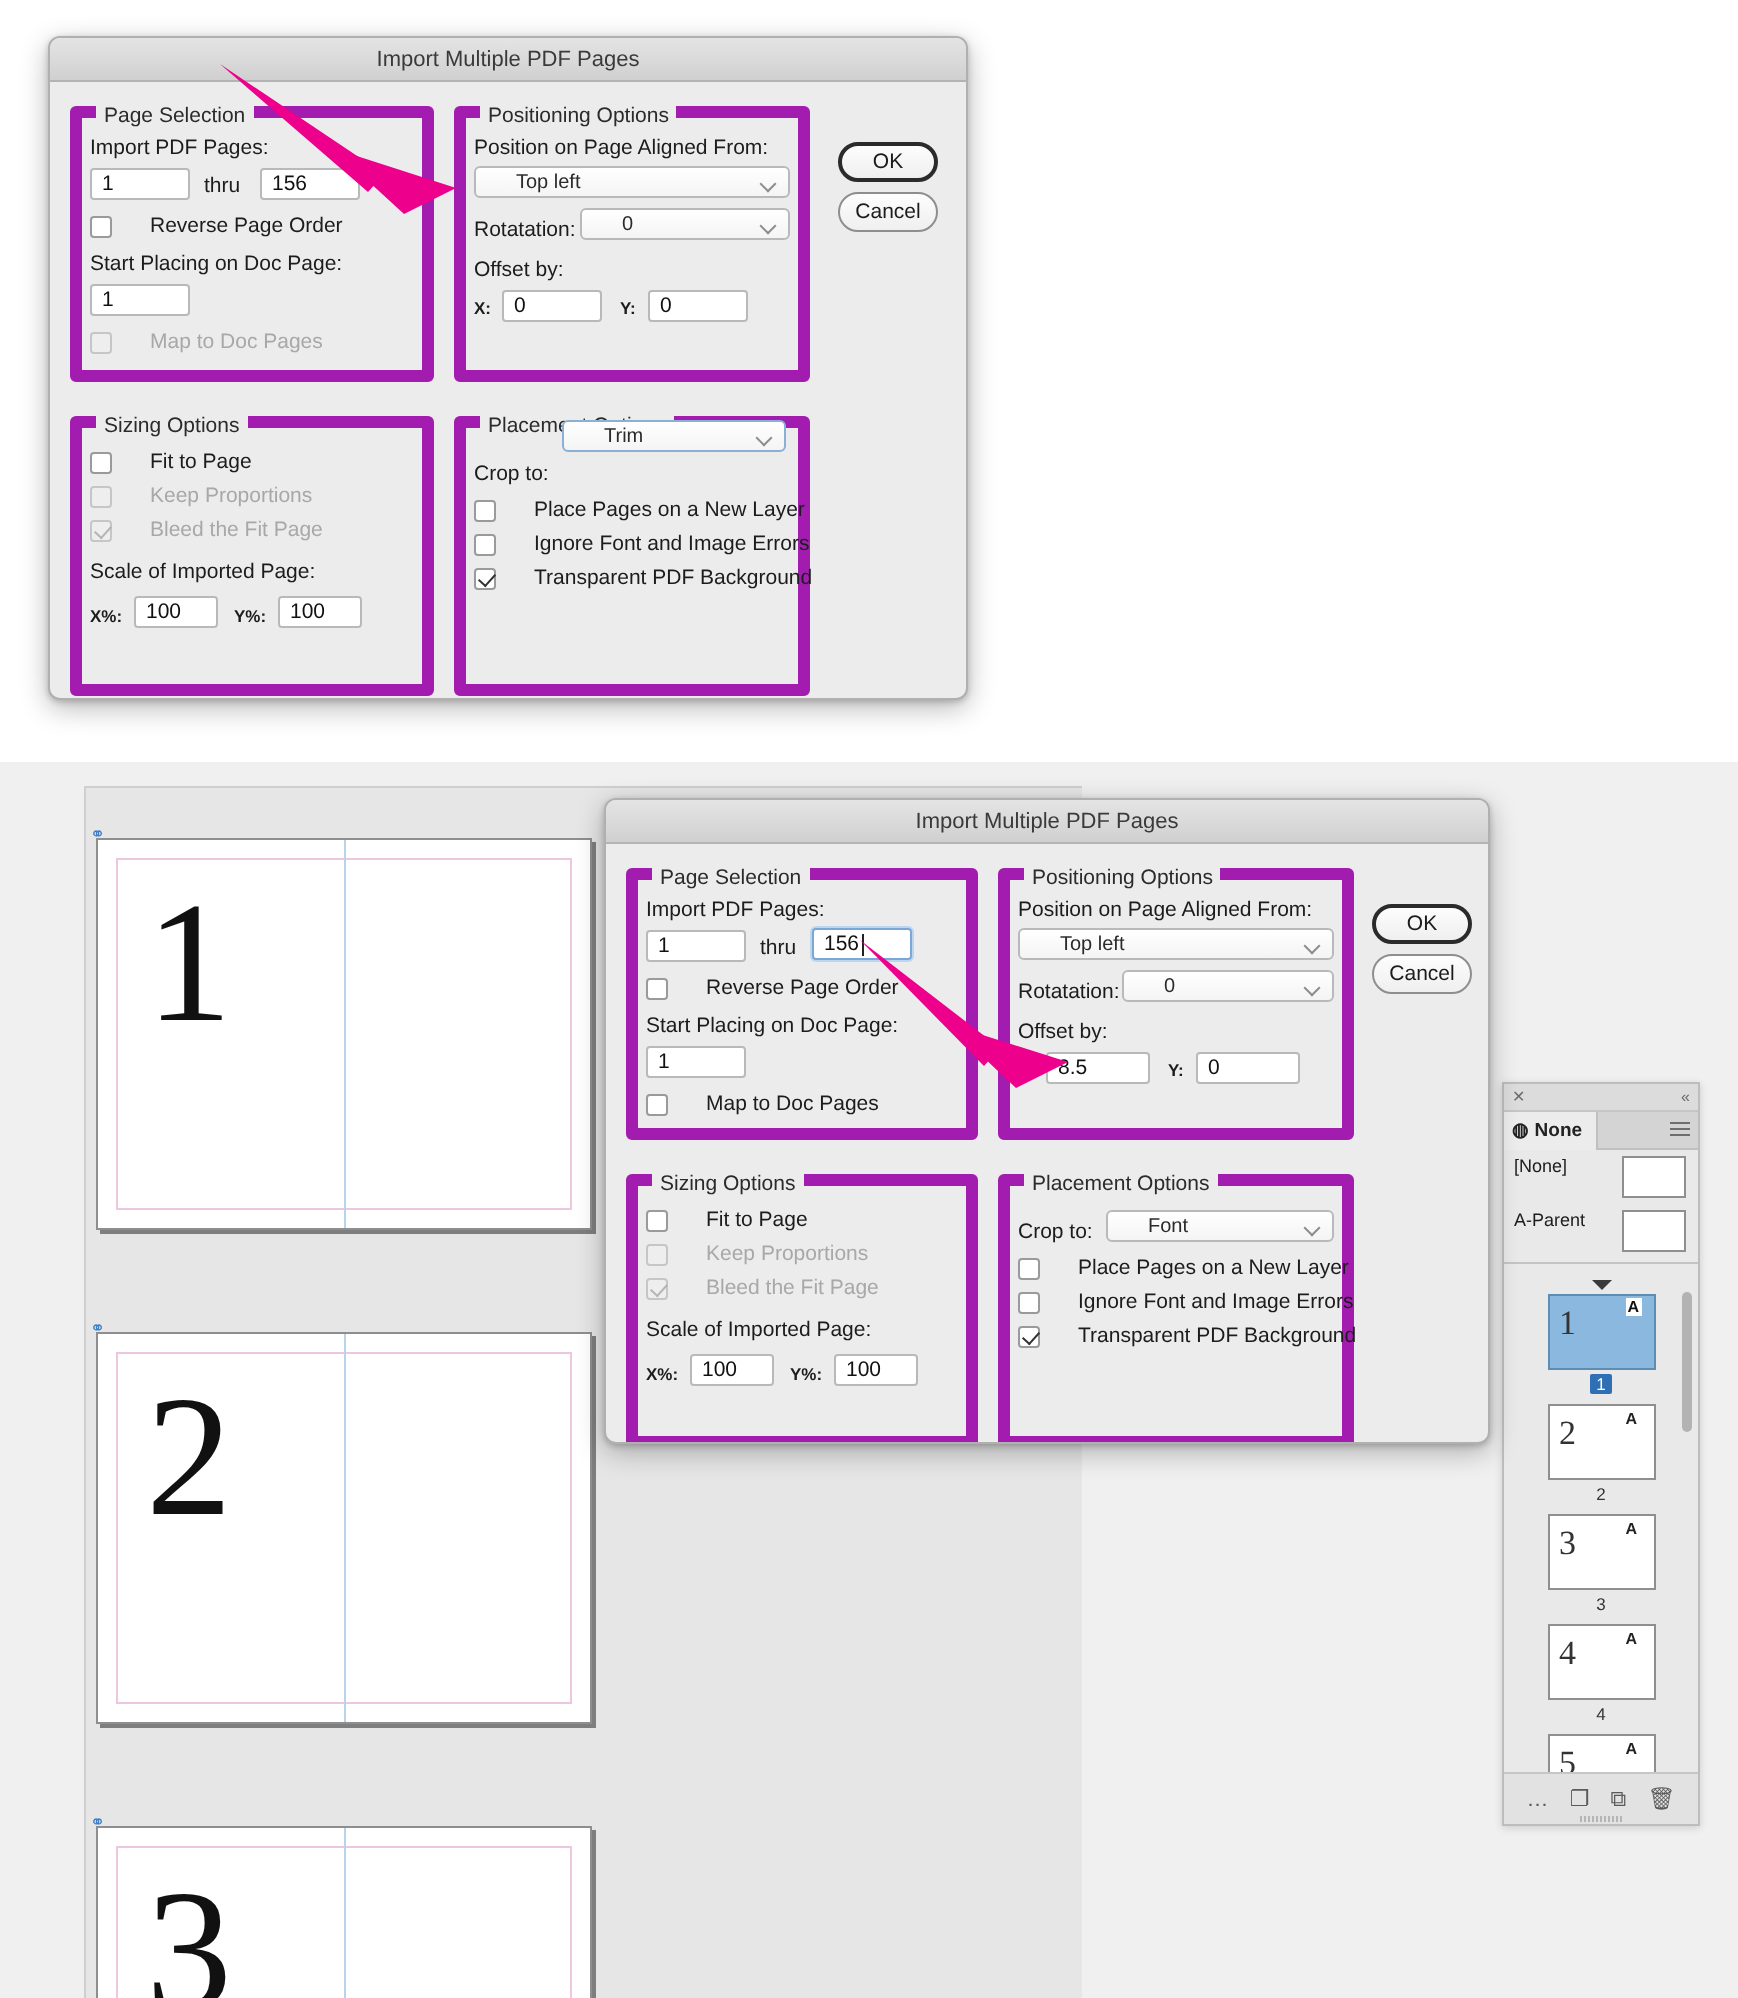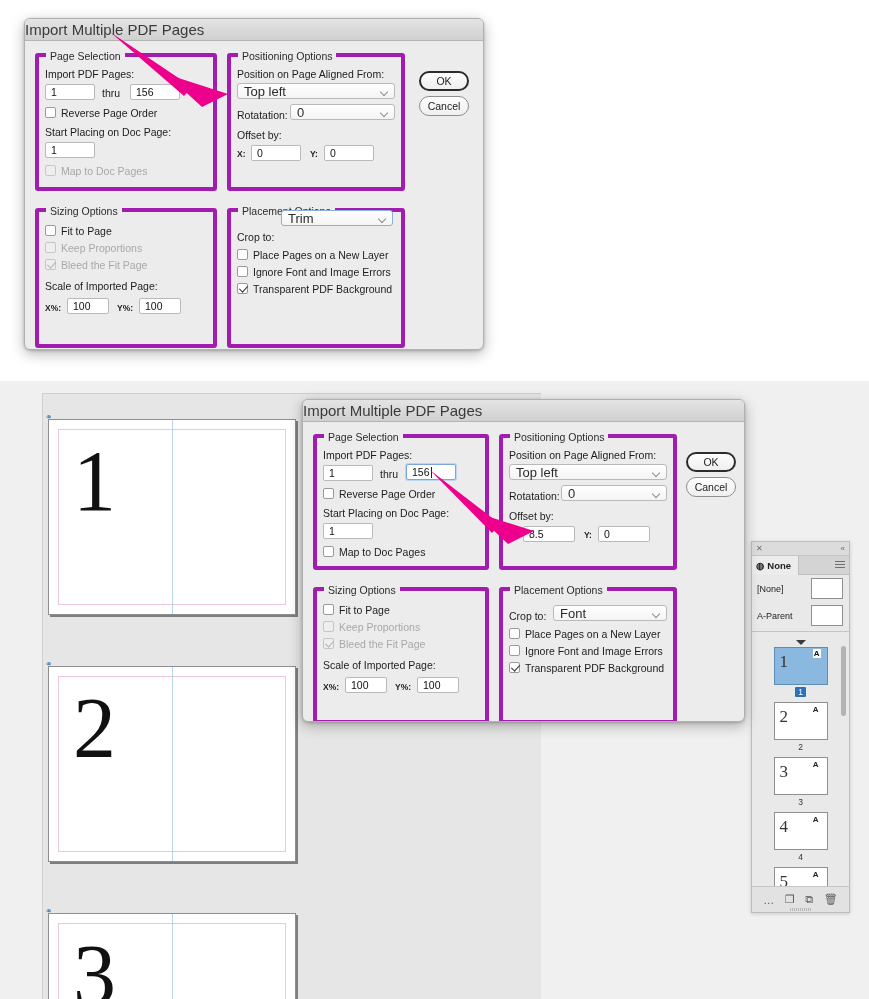--- a/index.html
+++ b/index.html
@@ -21,29 +21,29 @@
     background: #ececec;
     border: 1px solid #b0b0b0;
     border-radius: 6px;
     box-shadow: 0 4px 14px rgba(0,0,0,.28), 0 1px 3px rgba(0,0,0,.2);
     overflow: hidden;
   }
   .titlebar {
     height: 22px;
     background: linear-gradient(to bottom, #e4e4e4 0%, #d0d0d0 100%);
     border-bottom: 1px solid #b4b4b4;
-    display: flex; align-items: center; 
-    font-size: 15px; color: #3a3a3a;
+    display: flex; align-items: center; justify-content: center;
+    font-size: 11px; color: #3a3a3a;
   }
   .dialog-body { position: relative; padding: 8px 10px 10px 10px; }
 
   
   .group {
     position: absolute;
-    border: 4px solid #a21caf;
+    border: 6px solid #a21caf;
     border-radius: 3px;
     background: transparent;
     padding-left: 13px;
   }
   .group-title {
     position: absolute;
     top: -7px; left: 7px;
     background: #ececec;
     padding: 0 4px;
     font-size: 10.5px;
@@ -67,32 +67,32 @@
   .field.focused { border:1px solid #7aa7d8; box-shadow:0 0 0 1px #bdd6ef; }
   .caret { display:inline-block; width:1px; height:11px; background:#222; margin-left:1px; }
 
   .select {
     position:absolute;
     background: linear-gradient(to bottom,#ffffff 0%, #f4f4f4 100%);
     border:1px solid #b9b9b9;
     border-radius:3px;
     height:16px;
     display:flex; align-items:center; justify-content:space-between;
-    padding:0 5px 0 6px;
-    font-size:13px; color:#2b2b2b;
+    padding:0 5px 0 20px;
+    font-size:10px; color:#2b2b2b;
   }
   .select.hl { border-color:#8ab0d8; }
   .chev { width:9px; height:9px; position:relative; opacity:.65; }
   .chev:before{
     content:""; position:absolute; left:1px; top:2px;
     width:5px; height:5px; border-right:1.3px solid #555; border-bottom:1.3px solid #555;
     transform: rotate(45deg);
   }
 
-  .cb { position:absolute; display:flex; align-items:flex-start; gap:5px; font-size:10.5px; color:#1c1c1c;}
+  .cb { position:absolute; display:flex; align-items:flex-end; gap:19px; font-size:10.5px; color:#1c1c1c;}
   .cb .box {
     width:11px; height:11px; border:1px solid #9a9a9a; background:#fff;
     border-radius:2px; flex:none; position:relative;
   }
   .cb.checked .box { background:#fff; }
   .cb.checked .box:after{
     content:""; position:absolute; left:2.5px; top:0px;
     width:4px; height:7px; border-right:1.8px solid #333; border-bottom:1.8px solid #333;
     transform: rotate(42deg);
   }
@@ -170,21 +170,21 @@
     background:#ececec; height:19px; display:flex; align-items:center; gap:3px;
     padding:0 7px 0 4px; font-size:9.5px; font-weight:bold; color:#222;
     border-right:1px solid #c0c0c0;
     margin-left:-4px;
   }
   .hamburger { width:10px; height:8px; position:relative; }
   .hamburger span{ position:absolute; left:0; width:10px; height:1.2px; background:#6e6e6e;}
   .hamburger span:nth-child(1){top:0} .hamburger span:nth-child(2){top:3px} .hamburger span:nth-child(3){top:6px}
 
   .parent-row {
-    display:flex; align-items:center; justify-content:space-between;
+    display:flex; align-items:flex-start; justify-content:space-between;
     padding:3px 6px 3px 5px; font-size:9px; color:#1c1c1c;
   }
   .parent-thumb { width:32px; height:21px; background:#fff; border:1px solid #8f8f8f; }
   #panel-divider { height:1px; background:#c4c4c4; margin:2px 0 0 0; }
 
   #thumbs { position:absolute; left:0; top:96px; width:97px; bottom:26px; overflow:hidden; background:#e9e9e9;}
   .thumb-wrap { position:relative; width:87px; margin:0 auto; text-align:center; }
   .thumb {
     width:54px; height:38px; margin:0 auto;
     border:1px solid #8f8f8f; background:#fff; position:relative;

